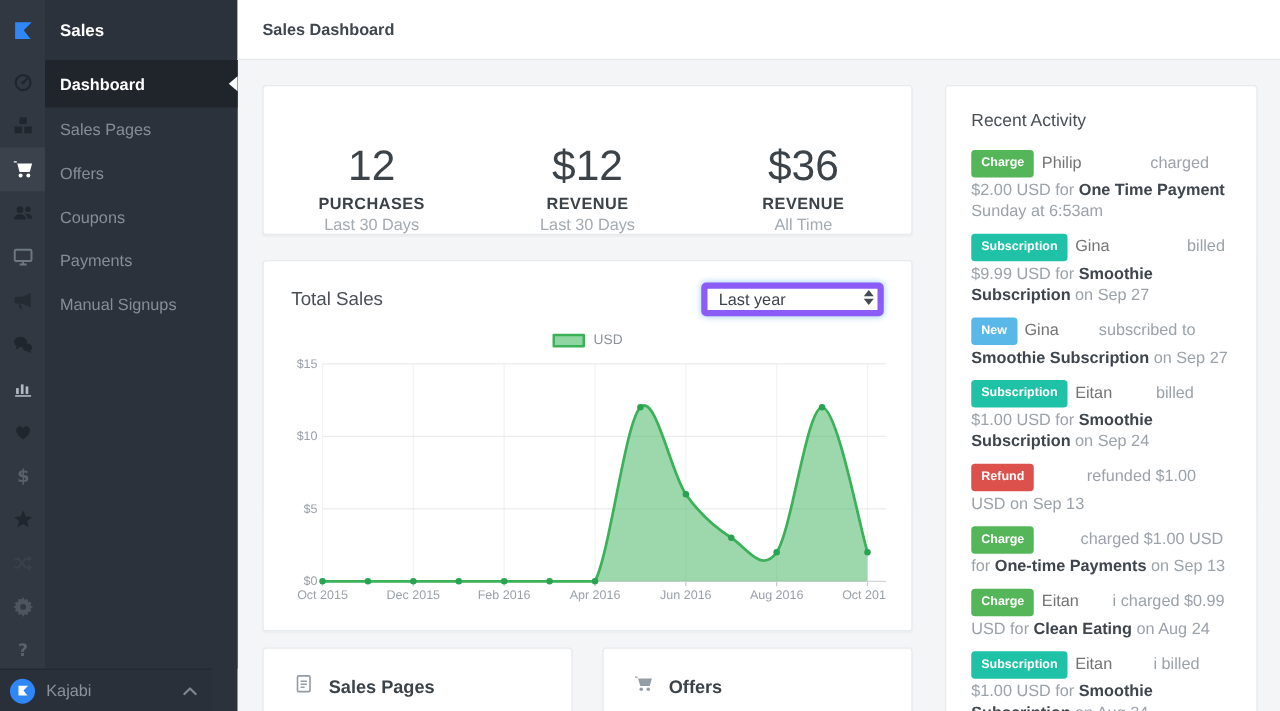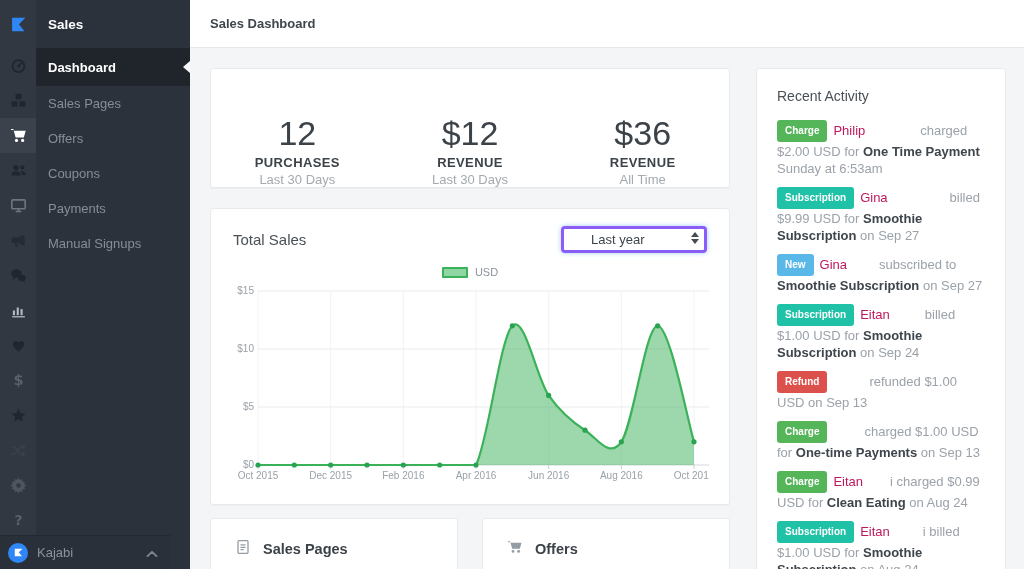--- a/index.html
+++ b/index.html
@@ -41,22 +41,22 @@
   .stat { flex:1; text-align:center; }
   .stat-value { font-size:34px; color:#3b4248; line-height:1.1; }
   .stat-label { font-size:13px; font-weight:700; color:#3b4248; letter-spacing:.4px; margin-top:3px; }
   .stat-sub { font-size:13px; color:#a3aab0; margin-top:2px; }
 
   
   .chart-card { height:297px; padding:17px 22px 0 22px; margin-bottom:13px; }
   .chart-head { display:flex; align-items:center; justify-content:space-between; }
   .chart-title { font-size:15px; color:#4a5056; }
   .select-wrap { position:relative; width:146px; }
-  .select-wrap select { width:100%; height:27px; font-size:13px; color:#3c434a; padding:0 22px 0 27px;
-      border:3px solid #8b5cf6; border-radius:4px; background:#ffffff; appearance:none; -webkit-appearance:none;
+  .select-wrap select { width:100%; height:27px; font-size:13px; color:#3c434a; padding:0 22px 0 9px;
+      border:5px solid #8b5cf6; border-radius:4px; background:#ffffff; appearance:none; -webkit-appearance:none;
       box-shadow:0 0 5px rgba(82,168,236,.55); outline:none; font-family:inherit; }
   .select-arrows { position:absolute; right:8px; top:6px; pointer-events:none; }
   .select-arrows span { display:block; width:0; height:0; border-left:4px solid transparent; border-right:4px solid transparent; }
   .select-arrows .up { border-bottom:5px solid #444b52; margin-bottom:2px; }
   .select-arrows .down { border-top:5px solid #444b52; }
   .legend { display:flex; align-items:center; justify-content:center; margin:13px 0 2px 0; }
   .legend-swatch { width:26px; height:11px; background:#8fd6a2; border:2px solid #3bb25a; border-radius:1px; }
   .legend-label { font-size:11px; color:#8c9299; margin-left:7px; }
 
   
@@ -65,21 +65,21 @@
   .mini-card + .mini-card { margin-left:24px; }
   .mini-head { display:flex; align-items:center; }
   .mini-head svg { color:#949ca4; }
   .mini-title { font-size:14.5px; font-weight:700; color:#3b4248; margin-left:12px; }
 
   
   .activity-card { padding:19px 20px; min-height:600px; }
   .activity-title { font-size:14px; color:#4a5056; font-weight:400; margin-bottom:17px; }
   .activity-item { font-size:13px; line-height:17px; color:#9ba2a9; margin-bottom:11px; }
   .badge { display:inline-block; font-size:10px; font-weight:700; color:#ffffff; padding:2px 8px 3px; border-radius:3px; margin-right:6px; position:relative; top:-1px; }
-  .act-name { color:#be185d;text-align:center; }
+  .act-name { color:#737373;text-align:center; }
   .act-gap { display:inline-block; height:1px; }
   .act-strong { color:#3e454c; font-weight:700; }
 </style>
 </head>
 <body>
 
 <div class="app">
 
   <aside class="sidebar">
     <div class="rail">

